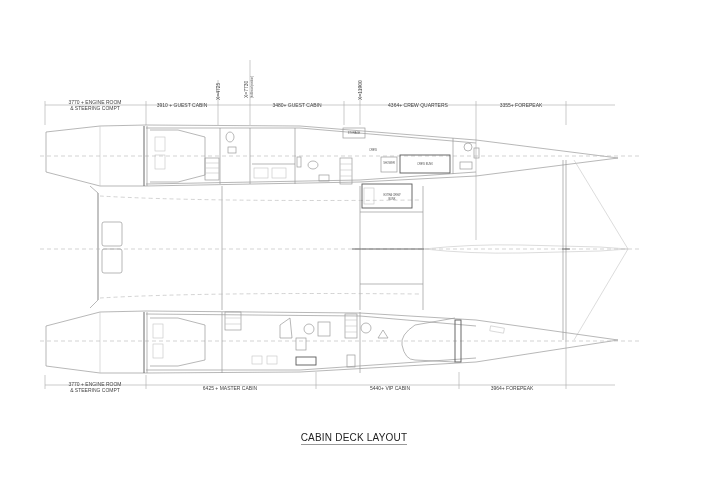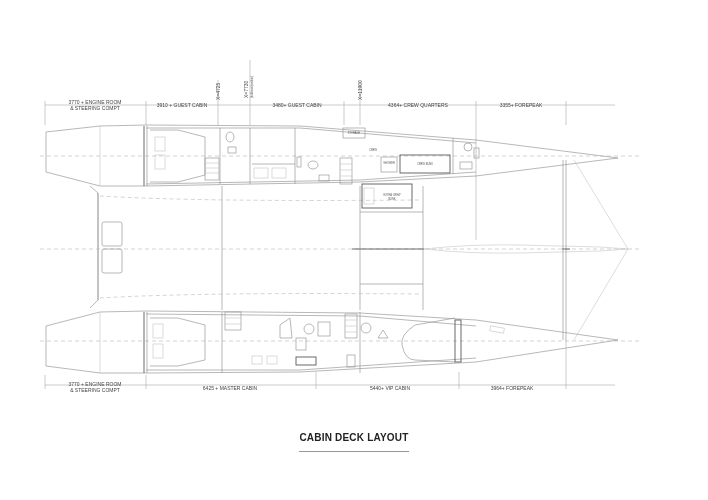--- a/index.html
+++ b/index.html
@@ -7,21 +7,21 @@
   #drawing { position: absolute; left: 0; top: 0; width: 708px; height: 500px; }
   .ln { stroke: #9a9a9a; stroke-width: 0.7; fill: none; }
   .ln-d { stroke: #5a5a5a; stroke-width: 0.9; fill: none; }
   .ln-l { stroke: #c4c4c4; stroke-width: 0.6; fill: none; }
   .dash { stroke: #b5b5b5; stroke-width: 0.6; fill: none; stroke-dasharray: 4 3; }
   .dim { stroke: #a8a8a8; stroke-width: 0.6; fill: none; }
   .dimtxt { font-family: "Liberation Sans", sans-serif; font-size: 5px; fill: #444; }
   .tiny { font-family: "Liberation Sans", sans-serif; font-size: 2.6px; fill: #555; }
   .vtxt { font-family: "Liberation Sans", sans-serif; font-size: 5px; fill: #444; }
   .title { position: absolute; left: 0; top: 432px; width: 708px; text-align: center; font-size: 10px; color: #222; letter-spacing: 0.2px; }
-  .title span { border-bottom: 0.8px solid #999; padding-bottom: 8px; font-weight: bold; }
+  .title span { border-bottom: 0.8px solid #999; padding-bottom: 1px; }
 </style>
 </head>
 <body>
 
 <svg id="drawing" viewBox="0 0 708 500" xmlns="http://www.w3.org/2000/svg">
 
   <g>
     <line class="dim" x1="45" y1="105" x2="615" y2="105"></line>
     <line class="dim" x1="45" y1="101" x2="45" y2="125"></line>
     <line class="dim" x1="146" y1="101" x2="146" y2="125"></line>

